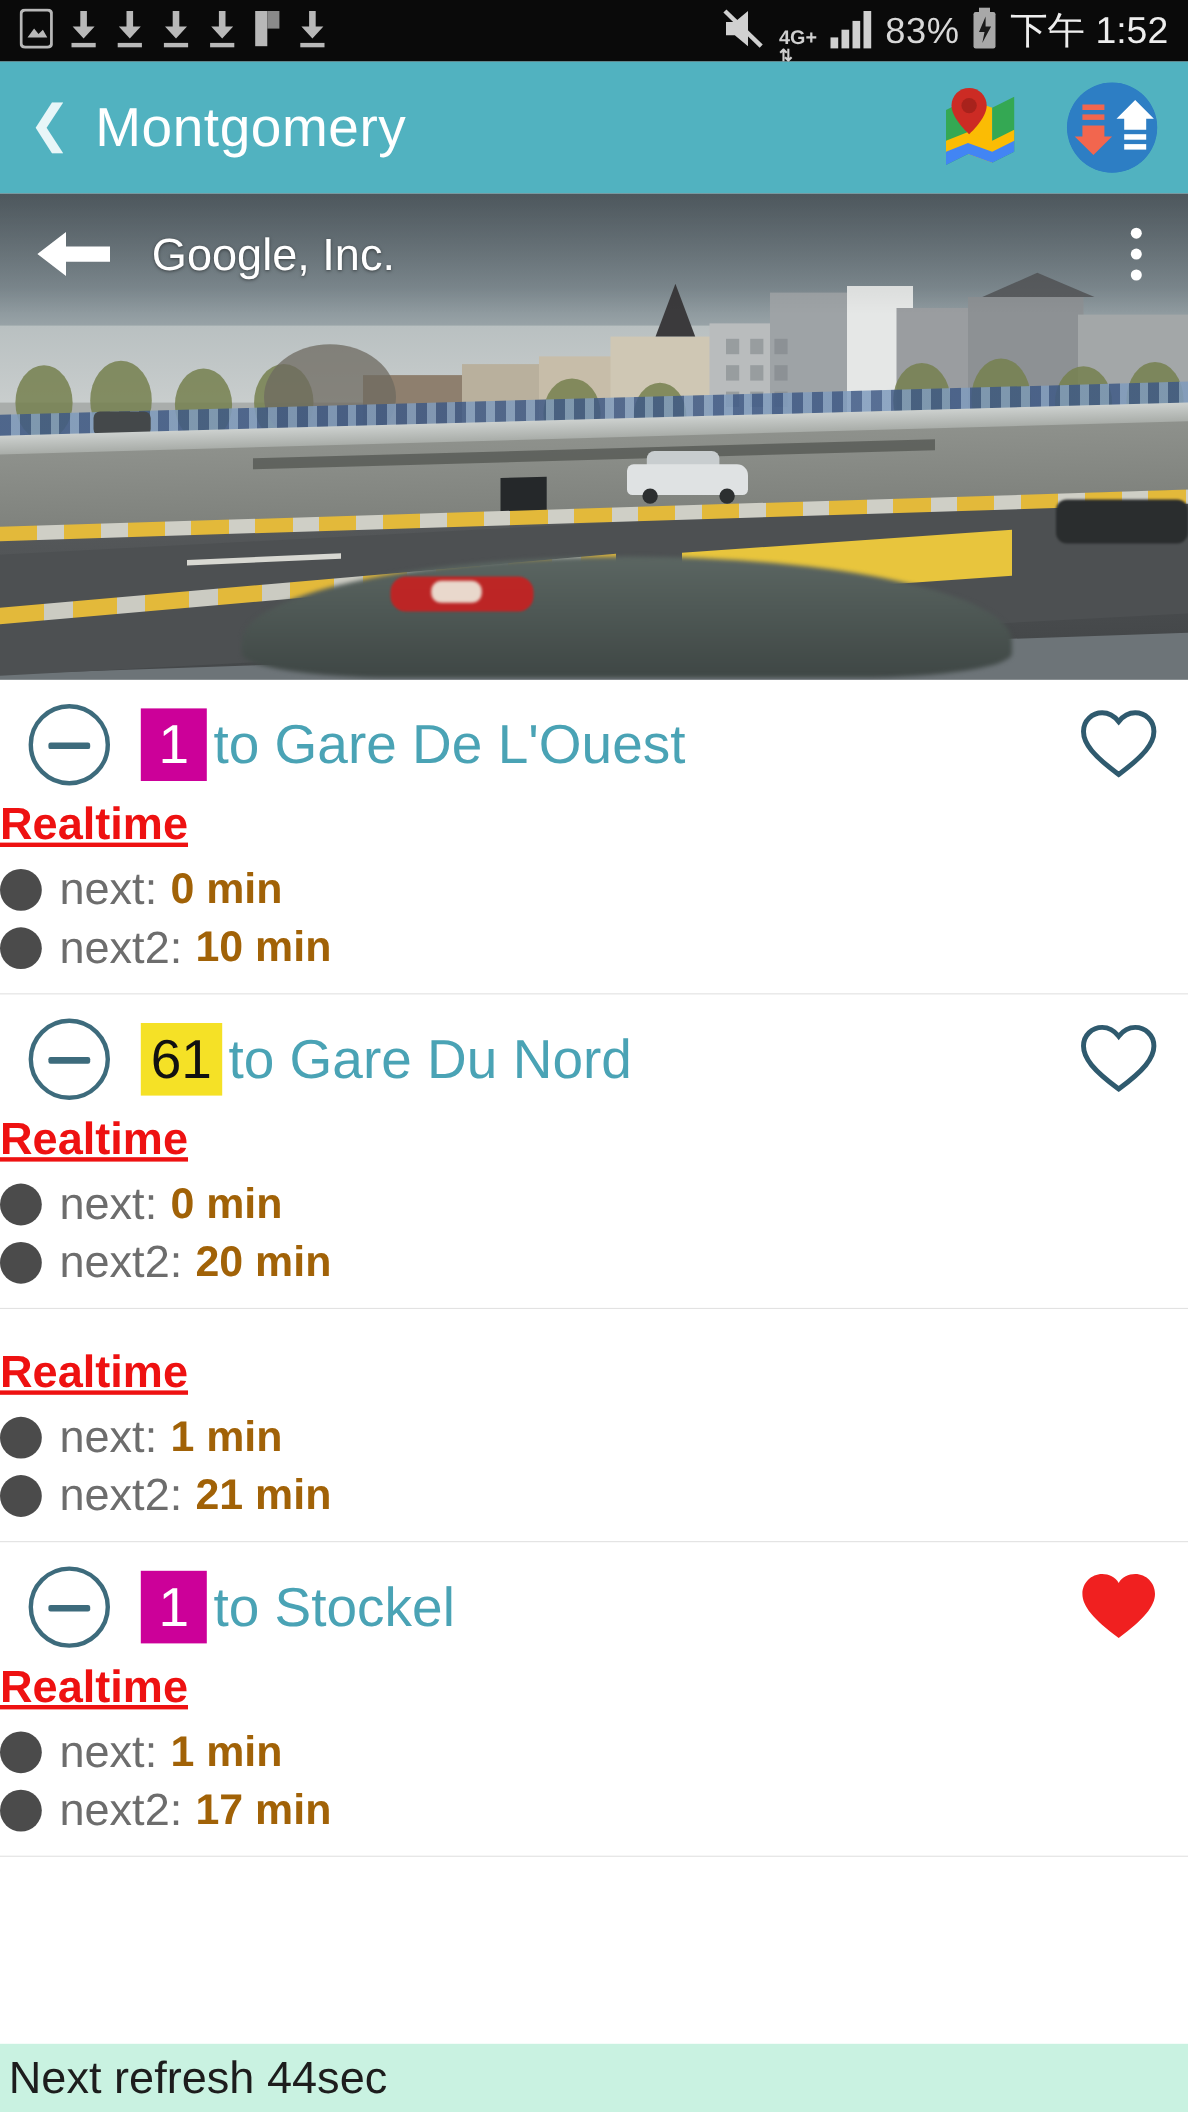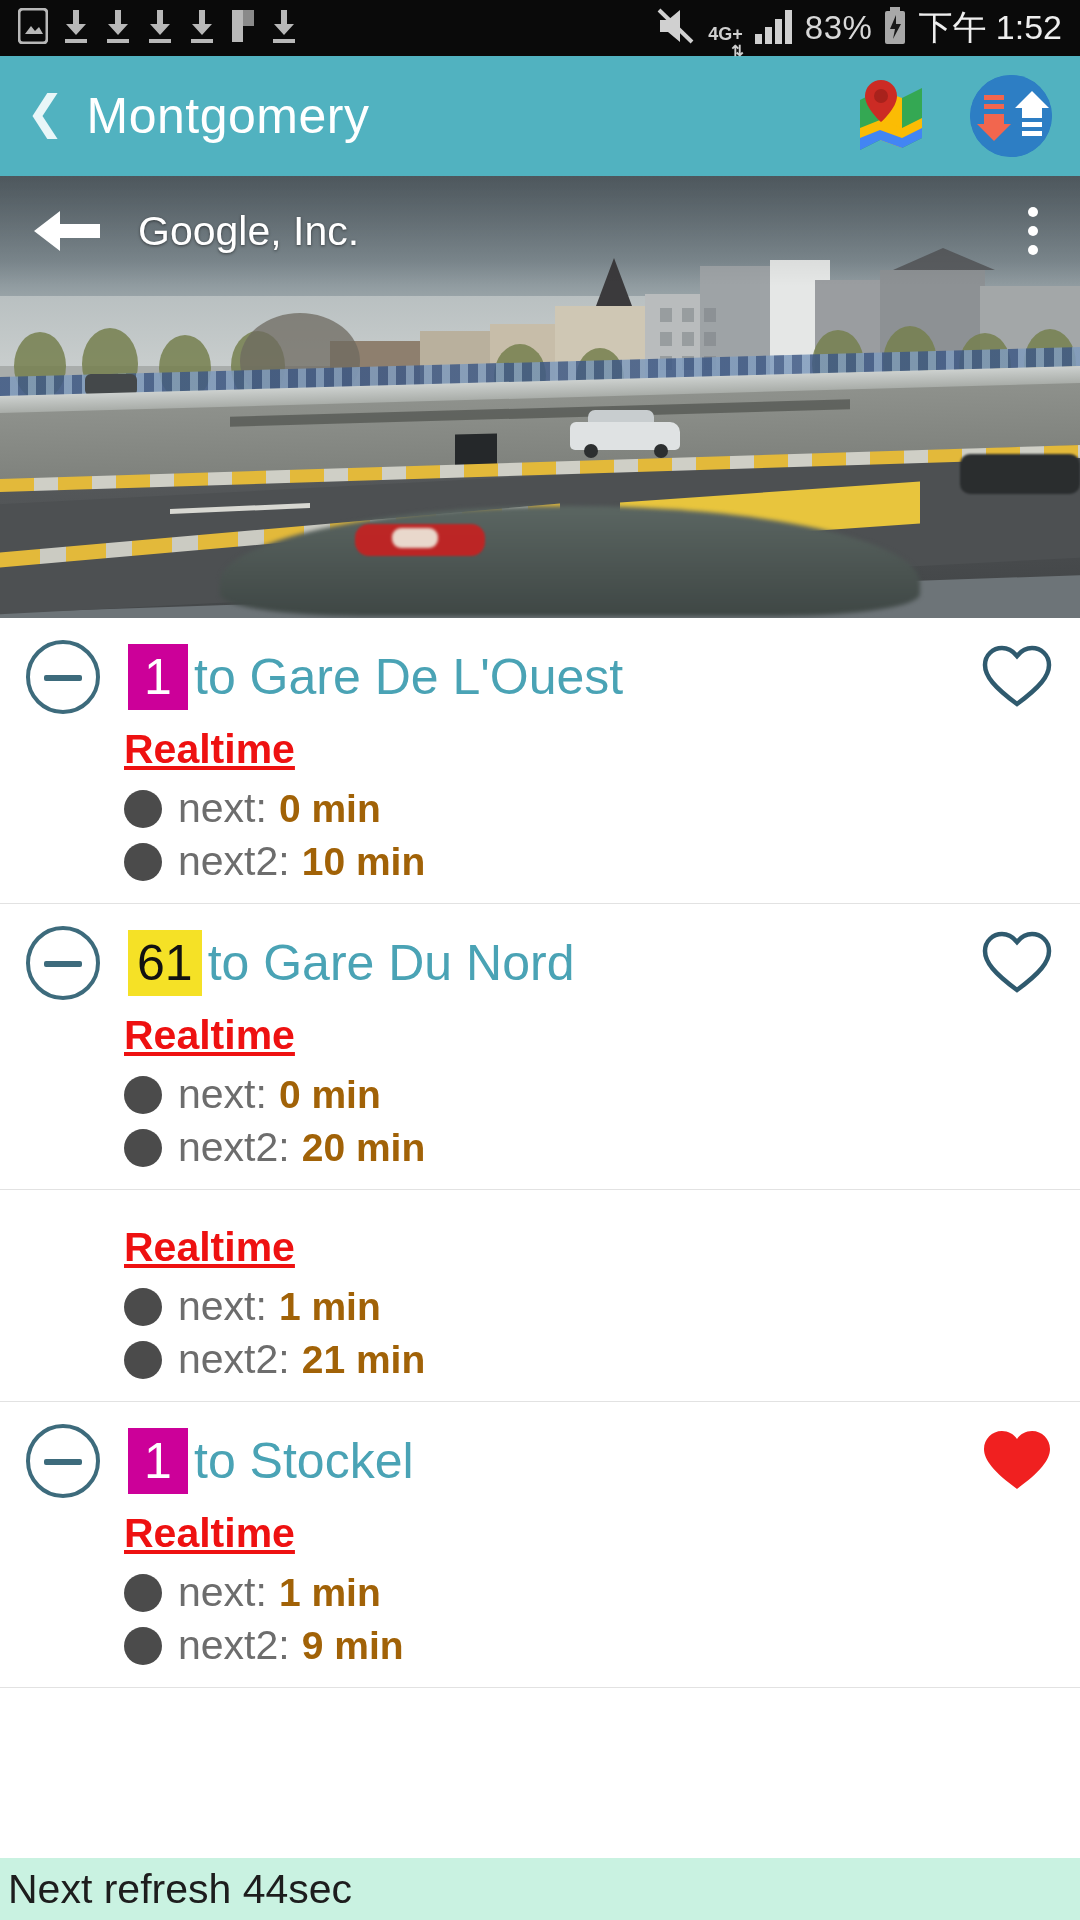--- a/index.html
+++ b/index.html
@@ -15,21 +15,21 @@
     height:56px; width:1080px; background:#0a0a0a;
     display:flex; align-items:center; justify-content:space-between;
     padding:0 18px;
   }
   .sb-left{ display:flex; align-items:center; gap:14px; }
   .sb-right{ display:flex; align-items:center; gap:10px; }
   .ic{ display:inline-block; }
   .sb-text{ color:#d8d8d8; font-size:33px; letter-spacing:.5px; }
   .sb-time{ color:#eeeeee; font-size:34px; }
   .sb-4g{ color:#cfcfcf; font-size:18px; font-weight:bold; line-height:1;
-          display:flex; flex-direction:column; align-items:flex-end;margin-top:26px; }
+          display:flex; flex-direction:column; align-items:flex-start;margin-top:26px; }
   .sb-4g span:last-child{ font-size:15px; letter-spacing:-1px; }
 
   
   .appbar{
     height:120px; width:1080px; background:#51b2c0;
     display:flex; align-items:center; padding:0 22px;
   }
   .ab-back{ color:#e8f6f8; font-size:46px; line-height:1; padding:0 14px 8px 4px; }
   .ab-title{ color:#ffffff; font-size:50px; font-weight:normal; letter-spacing:.5px; margin-left:8px; flex:1; }
   .ab-actions{ display:flex; align-items:center; gap:32px; padding-right:6px; }
@@ -123,21 +123,21 @@
   .linebadge{
     min-width:60px; height:66px; margin-left:28px; padding:0 9px;
     display:flex; align-items:center; justify-content:center;
     font-size:50px; line-height:1;
   }
   .dest{
     color:#4aa3b5; font-size:50px; font-weight:normal; margin-left:6px;
     white-space:nowrap; overflow:hidden;
   }
   .heart{ margin-left:auto; width:70px; height:64px; position:relative; flex:0 0 auto;}
-  .details{ padding-left:124px; padding-top:12px; }
+  .details{ padding-top:12px; }
   .realtime{
     color:#ee1111; font-size:41px; font-weight:bold;
     text-decoration:underline; display:inline-block; margin-bottom:6px;
   }
   .nextline{ display:flex; align-items:center; margin-top:6px; }
   .bullet{ width:38px; height:38px; border-radius:50%; background:#4b4b4b; flex:0 0 auto; }
   .nextlabel{ color:#6d6d6d; font-size:41px; margin-left:16px; }
   .nexttime{ color:#a16207; font-size:39px; font-weight:bold; margin-left:12px; }
 
   
@@ -426,21 +426,21 @@
     <div class="details">
       <span class="realtime">Realtime</span>
       <div class="nextline">
         <span class="bullet"></span>
         <span class="nextlabel">next:</span>
         <span class="nexttime">1 min</span>
       </div>
       <div class="nextline">
         <span class="bullet"></span>
         <span class="nextlabel">next2:</span>
-        <span class="nexttime">9 min</span>
+        <span class="nexttime">17 min</span>
       </div>
     </div>
   </div>
 
 </div>
 
 <div class="bottombar">
   <span>Next refresh 44sec</span>
 </div>
 

